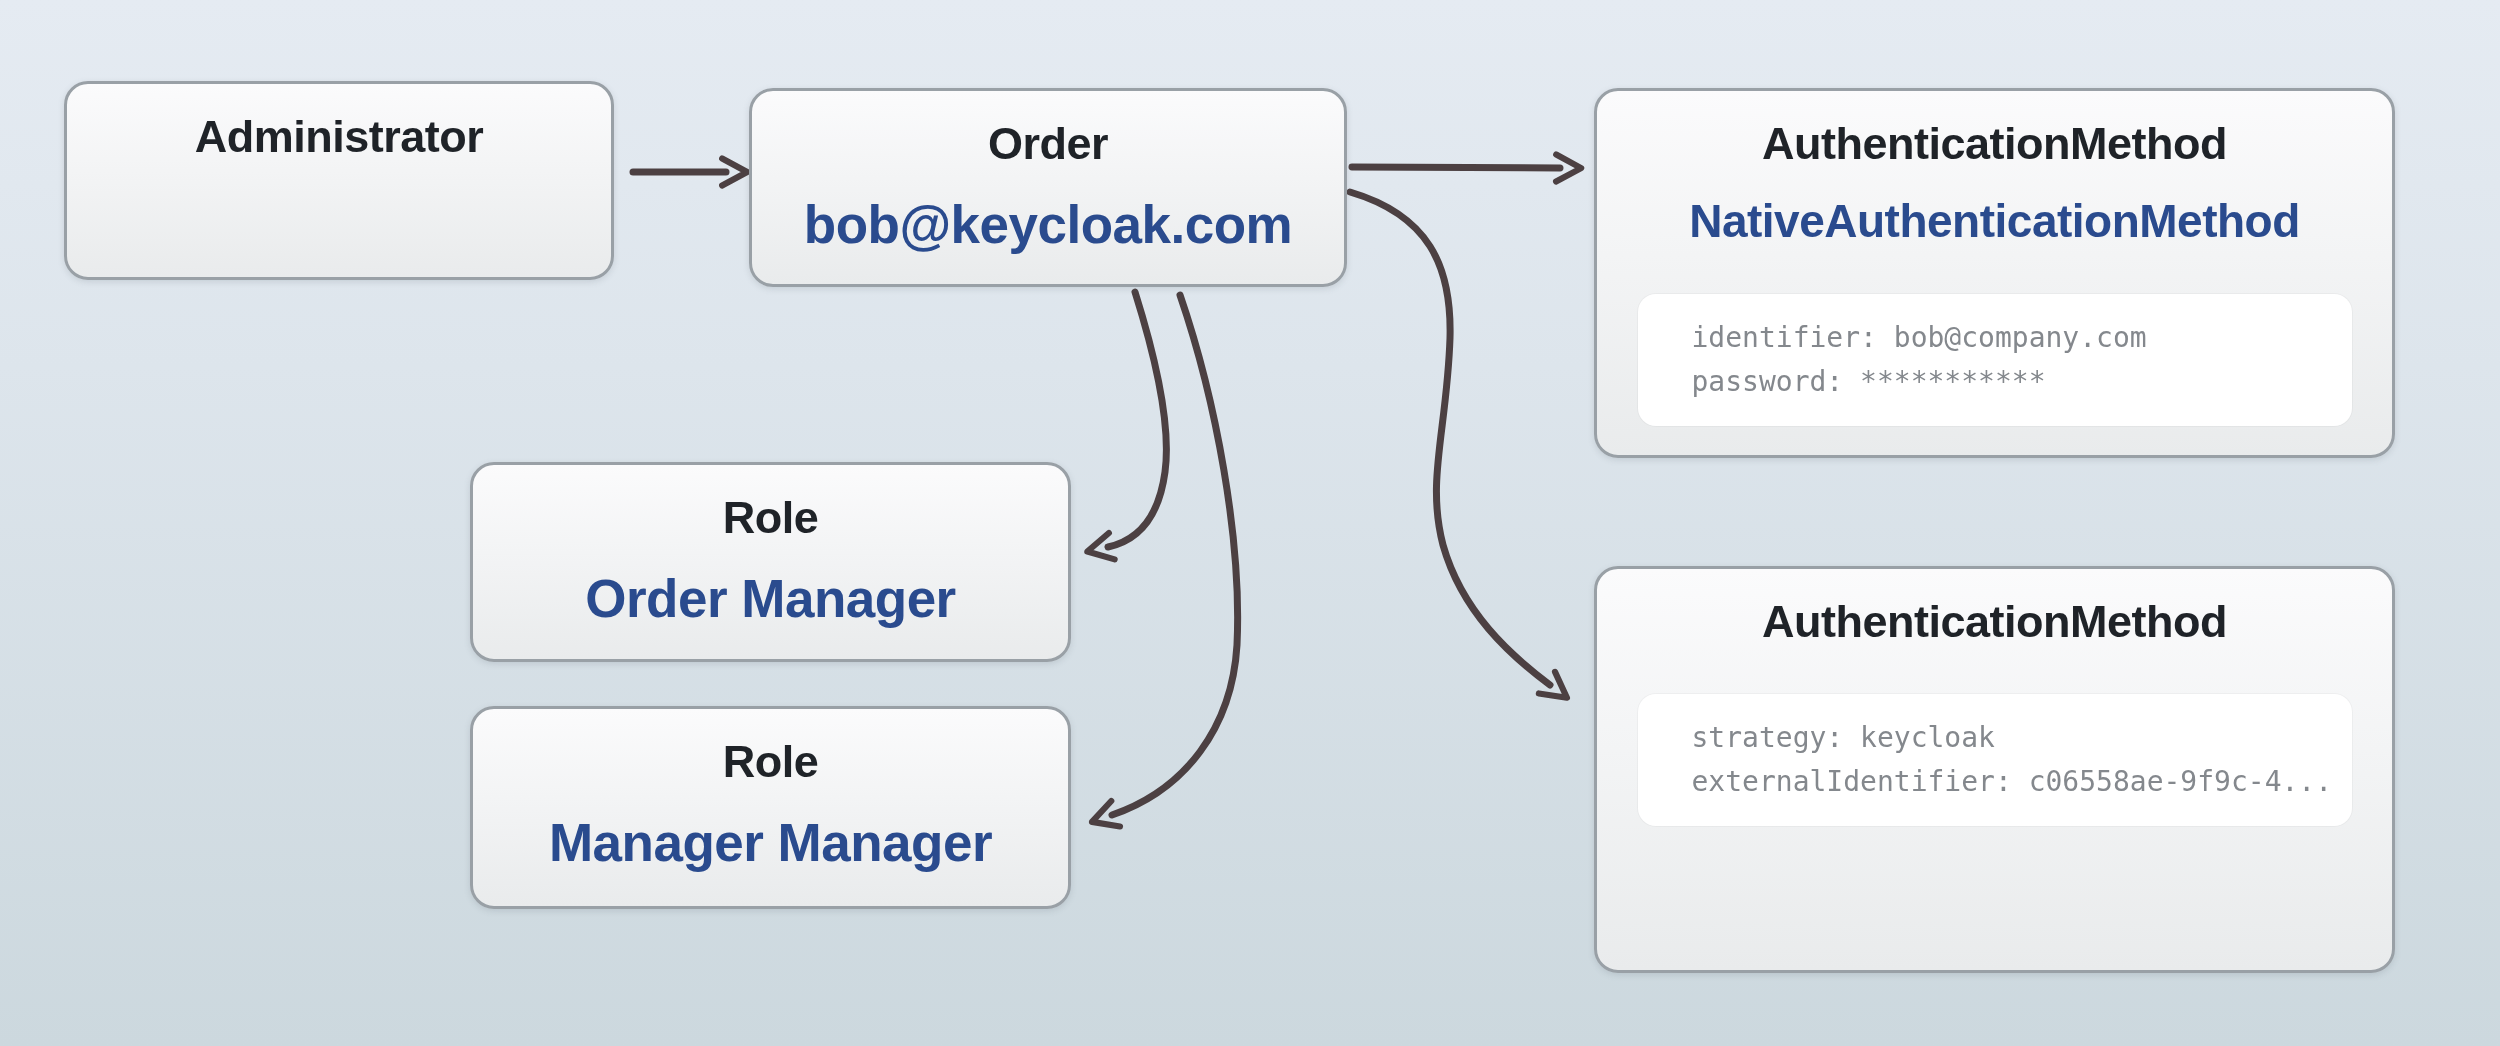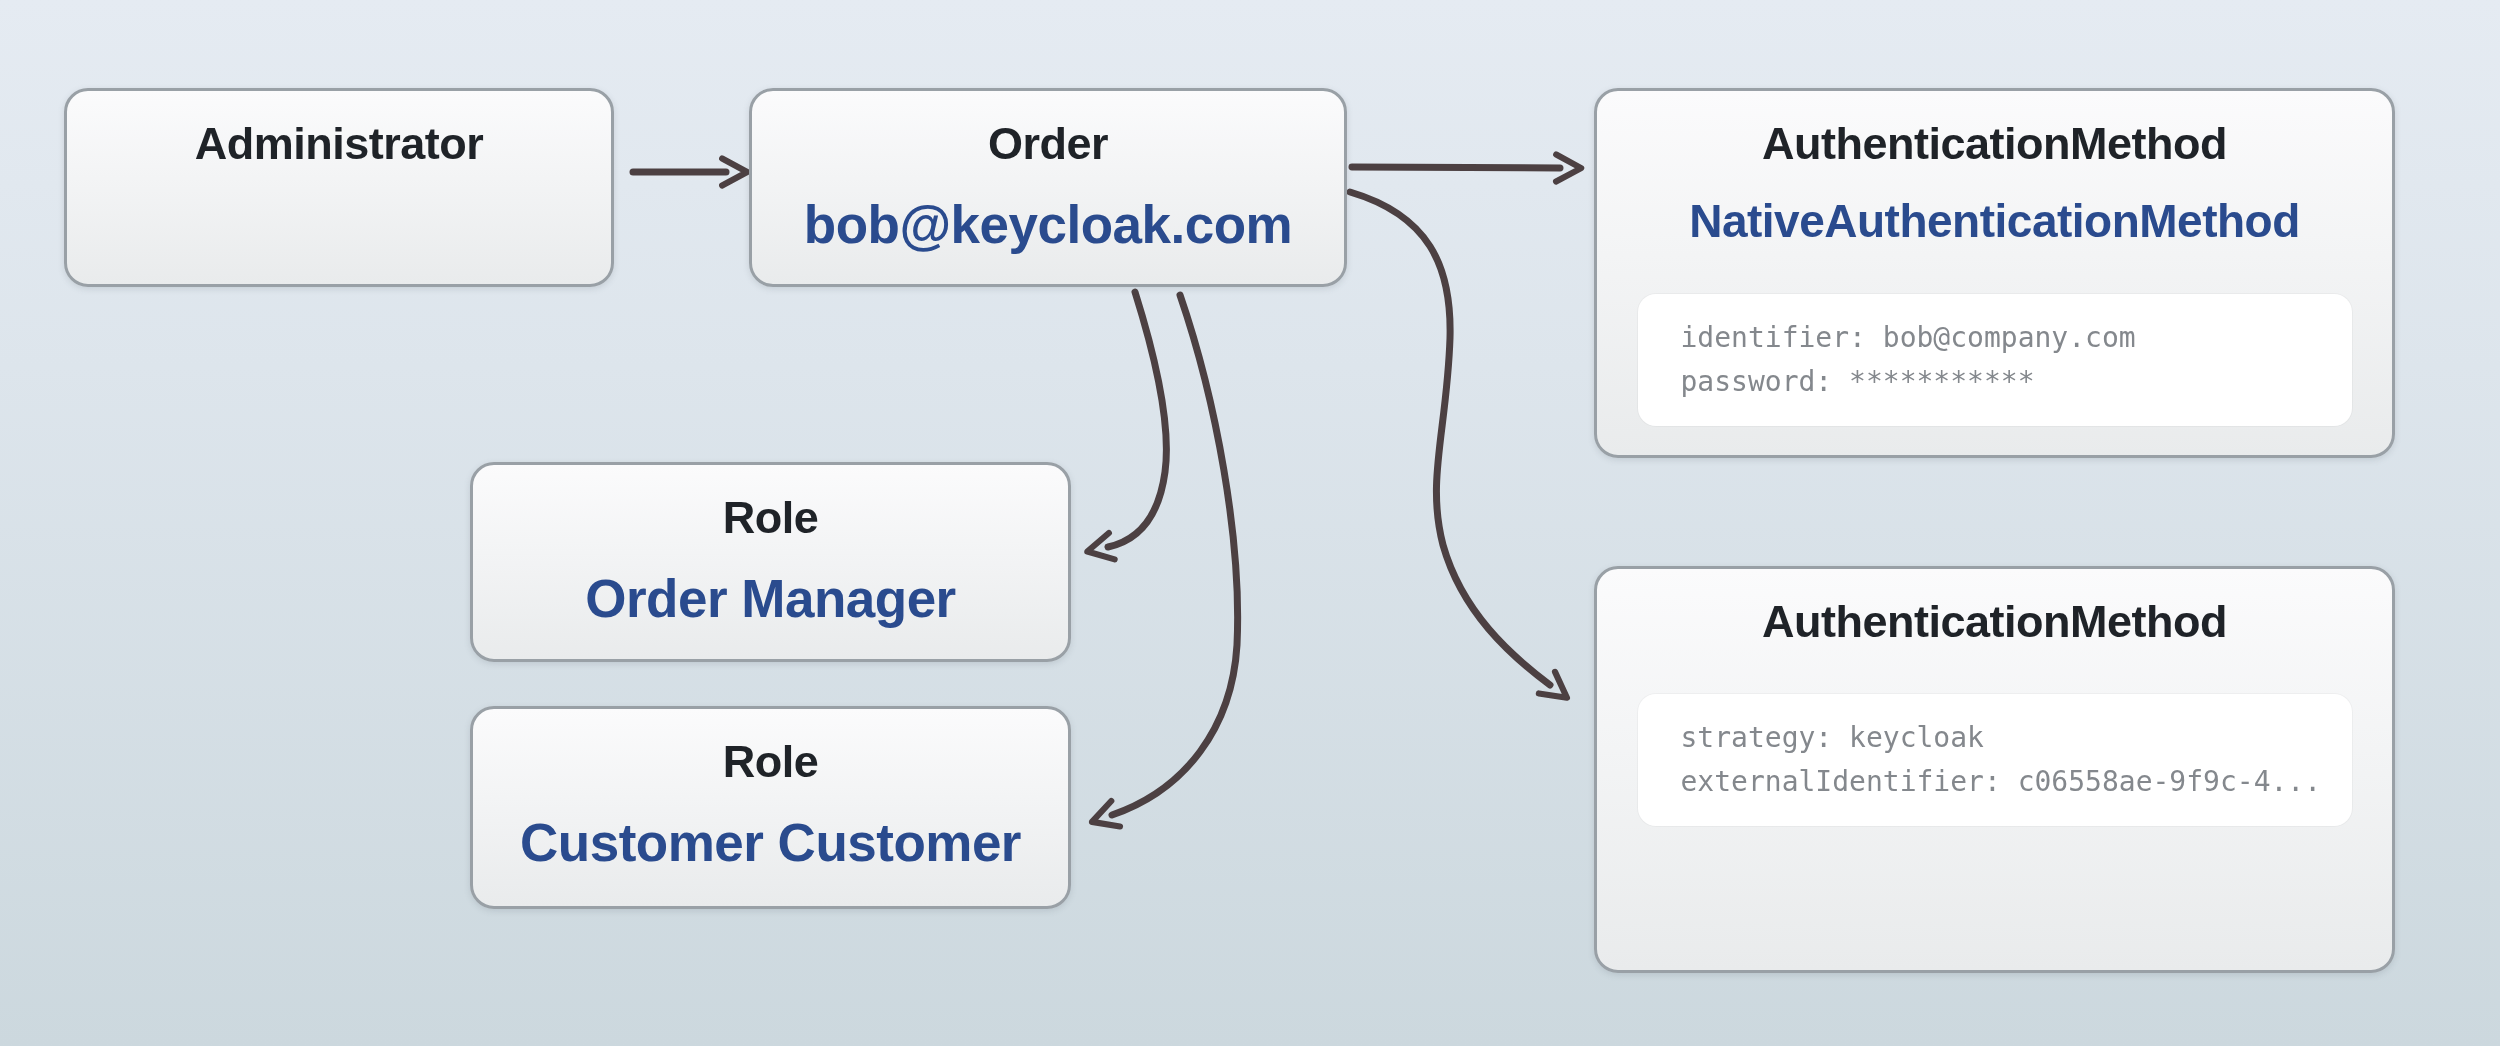--- a/index.html
+++ b/index.html
@@ -31,21 +31,21 @@
     line-height:1;text-align:center;letter-spacing:-0.5px;
   }
   .node.auth .node-subtitle{font-size:46px;}
   .code-box{
     margin-top:50px;
     width:714px;
     box-sizing:border-box;
     background:#ffffff;
     border-radius:18px;
     box-shadow:0 0 0 1px rgba(0,0,0,0.03);
-    padding:22px 0 22px 43px;
+    padding:22px 0 22px 54px;
   }
   .code-line{
     font-family:"DejaVu Sans Mono","Liberation Mono",monospace;
     font-size:28px;color:#84888d;line-height:44px;
     white-space:pre;text-align:left;
   }
 </style>
 </head>
 <body>
 
@@ -59,21 +59,21 @@
     </defs>
     <g fill="none" stroke="#4c4042" stroke-width="7" stroke-linecap="round">
       <path d="M633 172 L726 172" marker-end="url(#chev)"></path>
       <path d="M1352 167 L1560 168" marker-end="url(#chev)"></path>
       <path d="M1350 192 C1428 215 1452 265 1450 338 C1447 430 1426 480 1443 545 C1462 612 1510 655 1550 685" marker-end="url(#chev)"></path>
       <path d="M1135 292 C1157 362 1171 428 1165 472 C1159 516 1140 540 1108 547" marker-end="url(#chev)"></path>
       <path d="M1180 295 C1216 400 1242 540 1237 645 C1232 728 1185 790 1112 815" marker-end="url(#chev)"></path>
     </g>
   </svg>
 
-  <div class="node" style="left:64px;top:88px;width:550px;height:199px;">
+  <div class="node" style="left:64px;top:81px;width:550px;height:199px;">
     <div class="node-title">Administrator</div>
   </div>
 
   <div class="node" style="left:749px;top:88px;width:598px;height:199px;">
     <div class="node-title">Order</div>
     <div class="node-subtitle">bob@keycloak.com</div>
   </div>
 
   <div class="node auth" style="left:1594px;top:88px;width:801px;height:370px;">
     <div class="node-title">AuthenticationMethod</div>
@@ -84,21 +84,21 @@
     </div>
   </div>
 
   <div class="node" style="left:470px;top:462px;width:601px;height:200px;">
     <div class="node-title">Role</div>
     <div class="node-subtitle">Order Manager</div>
   </div>
 
   <div class="node" style="left:470px;top:706px;width:601px;height:203px;">
     <div class="node-title">Role</div>
-    <div class="node-subtitle">Customer Customer</div>
+    <div class="node-subtitle">Manager Manager</div>
   </div>
 
   <div class="node auth" style="left:1594px;top:566px;width:801px;height:407px;">
     <div class="node-title">AuthenticationMethod</div>
     <div class="code-box">
       <div class="code-line">strategy: keycloak</div>
       <div class="code-line">externalIdentifier: c06558ae-9f9c-4...</div>
     </div>
   </div>
 

